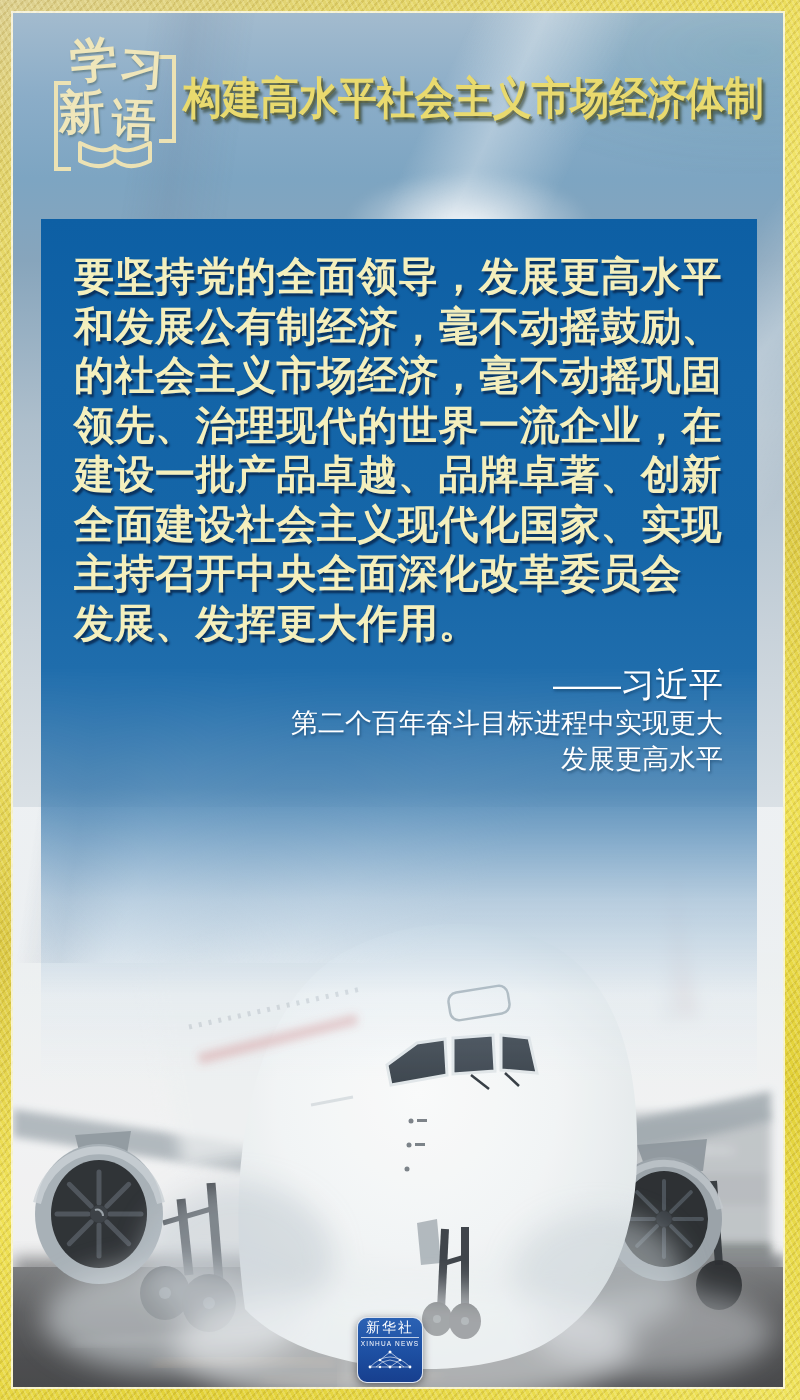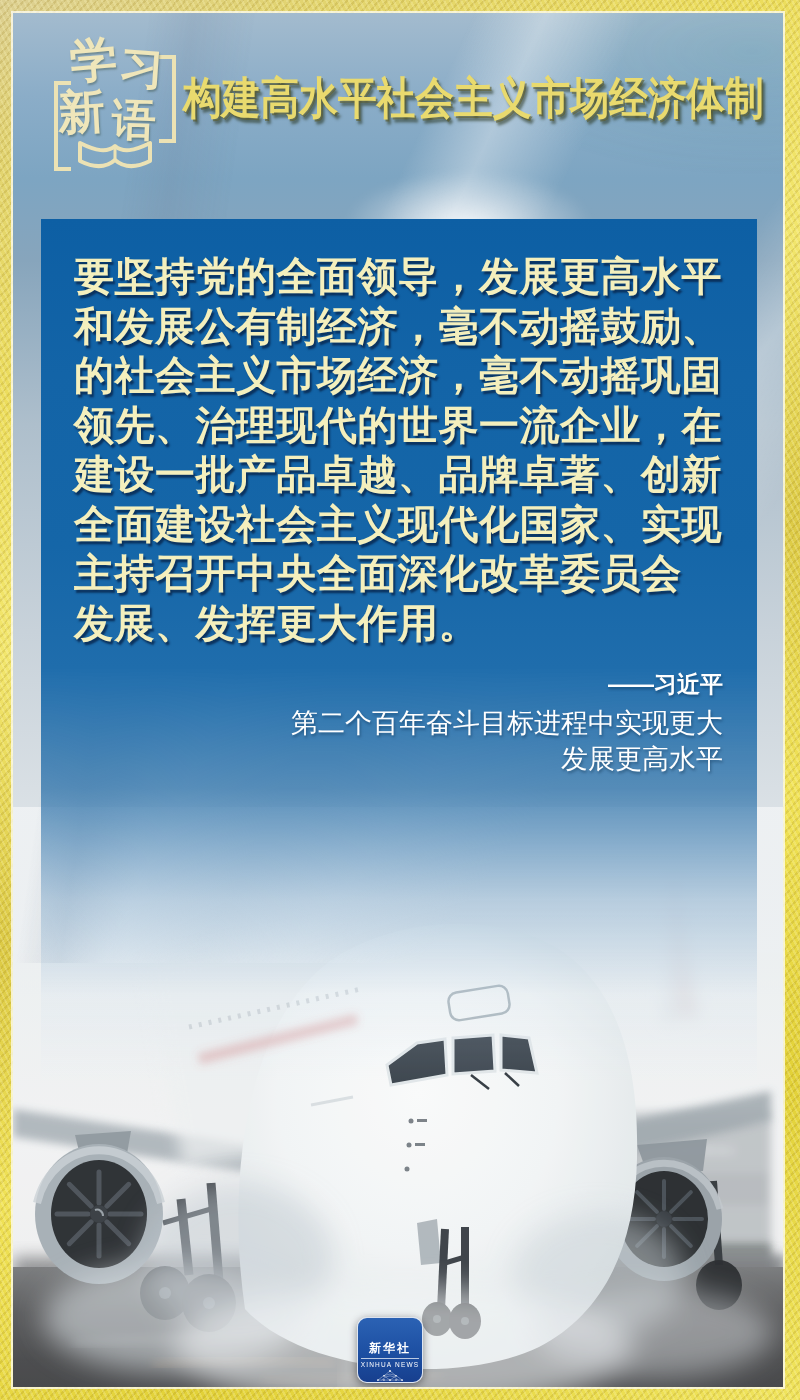--- a/index.html
+++ b/index.html
@@ -39,28 +39,28 @@
   .title{position:absolute;left:170px;top:56px;white-space:nowrap;font-size:44px;font-weight:900;
     letter-spacing:0px;color:#e9da6e;transform:scaleX(.88);transform-origin:left center;
     text-shadow:2px 2px 0 rgba(90,85,30,.55), 4px 5px 3px rgba(35,45,20,.55);}
   
   .panel{position:absolute;left:28px;top:206px;width:716px;height:862px;
     background:linear-gradient(180deg,#0d5fa4 0%,#1364a7 18%,#1566a8 38%,#1f6dac 52%,rgba(62,125,176,.85) 66%,rgba(130,170,203,.5) 79%,rgba(200,220,235,.18) 90%,rgba(220,232,240,0) 100%);
     padding:33px 34px 0 33px;box-sizing:border-box;}
   .qline{font-size:40px;line-height:49.5px;font-weight:700;color:#f4efbd;letter-spacing:.5px;
     text-shadow:2px 3px 2px rgba(8,40,80,.85);white-space:nowrap;}
   .attrib{margin-top:14px;text-align:right;color:#ffffff;text-shadow:1px 2px 3px rgba(0,30,60,.45);}
-  .attrib .author{font-size:23px;font-weight:700;line-height:44px;}
+  .attrib .author{font-size:34px;font-weight:400;line-height:44px;}
   .attrib .sub{font-size:27px;line-height:35.5px;font-weight:400;}
   
   .xinhua{position:absolute;left:344px;top:1304px;width:66px;height:66px;border-radius:10px;
     background:linear-gradient(180deg,#2b62b4,#1d4fa2 55%,#173f8e);
     border:1.5px solid rgba(255,255,255,.85);box-shadow:0 2px 8px rgba(0,0,0,.45);
     display:flex;flex-direction:column;align-items:center;box-sizing:border-box;}
-  .xinhua .cn{margin-top:21px;font-size:12px;font-weight:700;color:#fff;letter-spacing:2px;line-height:18px;}
+  .xinhua .cn{margin-top:0;font-size:14px;font-weight:400;color:#fff;letter-spacing:2px;line-height:18px;}
   .xinhua .en{font-size:6.5px;color:#fff;letter-spacing:1.2px;border-top:.5px solid rgba(255,255,255,.7);padding-top:1.5px;margin-top:1px;}
 </style>
 </head>
 <body>
 
 <div class="poster">
   <div class="scene">
 
     <svg class="photo" viewBox="0 0 770 1374" width="770" height="1374">
       <defs>

